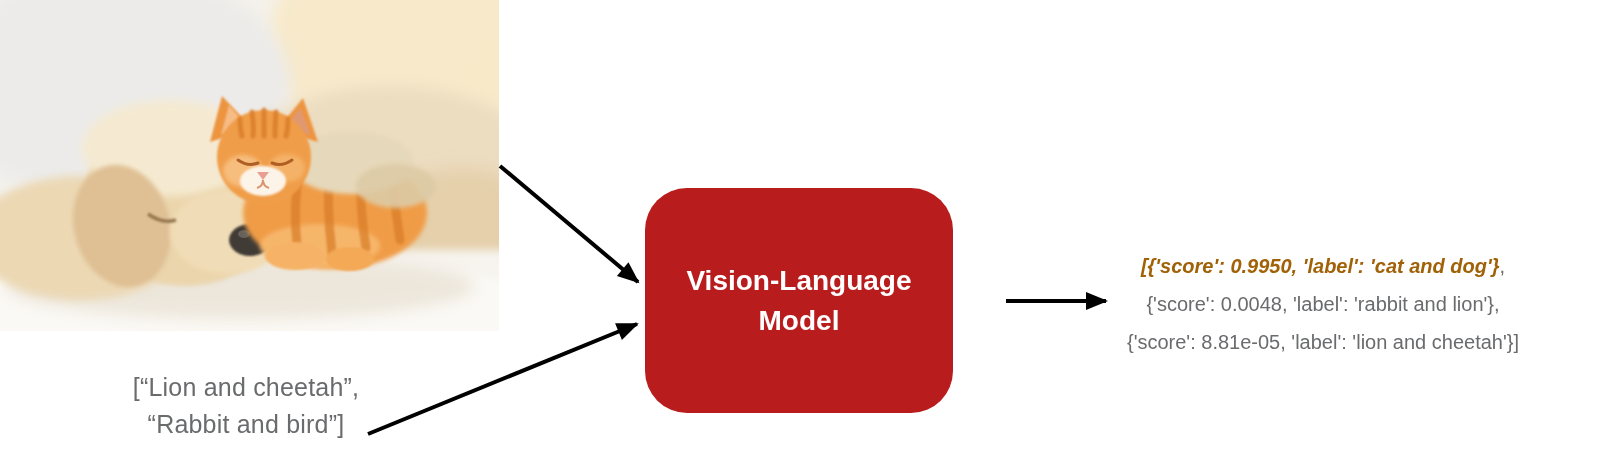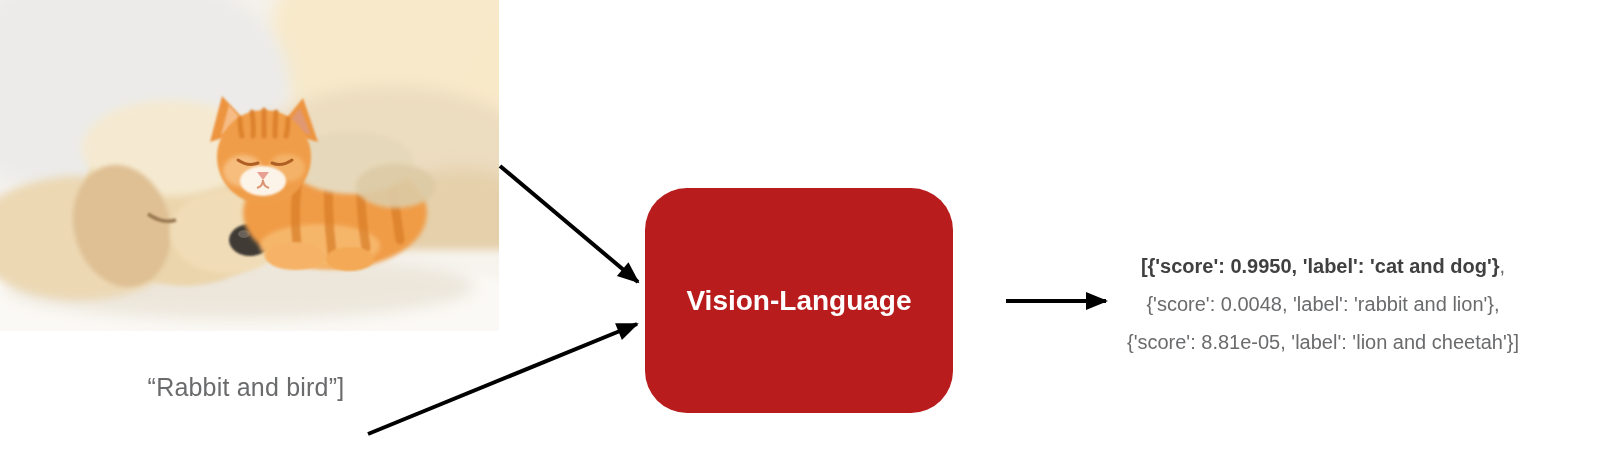--- a/index.html
+++ b/index.html
@@ -64,21 +64,22 @@
     top: 247px;
     width: 470px;
     text-align: center;
     font-size: 20px;
     line-height: 38px;
     color: #6a6b6d;
     white-space: nowrap;
   }
   .output-text .out-bold {
     font-weight: bold;
-    color: #404040;
+    color: #a16207;
+    font-style: italic;
   }
 
   .overlay {
     position: absolute;
     left: 0;
     top: 0;
     pointer-events: none;
   }
 </style>
 </head>
@@ -172,26 +173,28 @@
           <path d="M272,163 q10,4 20,-3"></path>
         </g>
         <ellipse cx="263" cy="181" rx="23" ry="15" fill="#fdf4e9" filter="url(#b1)"></ellipse>
         <polygon points="257,172 269,172 263,180" fill="#e8a093"></polygon>
         <path d="M263,180 q0,6 -6,8 M263,180 q0,6 6,8" stroke="#d9936f" stroke-width="2" fill="none"></path>
       </g>
     </svg>
   </div>
 
   <div class="labels-list">
+    <div>[“Lion and cheetah”,</div>
     <div>“Rabbit and bird”]</div>
   </div>
 
   <div class="model-box">
     <div class="model-label">
       <span>Vision-Language</span>
+      <span>Model</span>
     </div>
   </div>
 
   <div class="output-text">
     <div><span class="out-bold">[{'score': 0.9950, 'label': 'cat and dog'}</span><span>,</span></div>
     <div>{'score': 0.0048, 'label': 'rabbit and lion'},</div>
     <div>{'score': 8.81e-05, 'label': 'lion and cheetah'}]</div>
   </div>
 
   <svg class="overlay" width="1600" height="473" viewBox="0 0 1600 473" aria-hidden="true">

